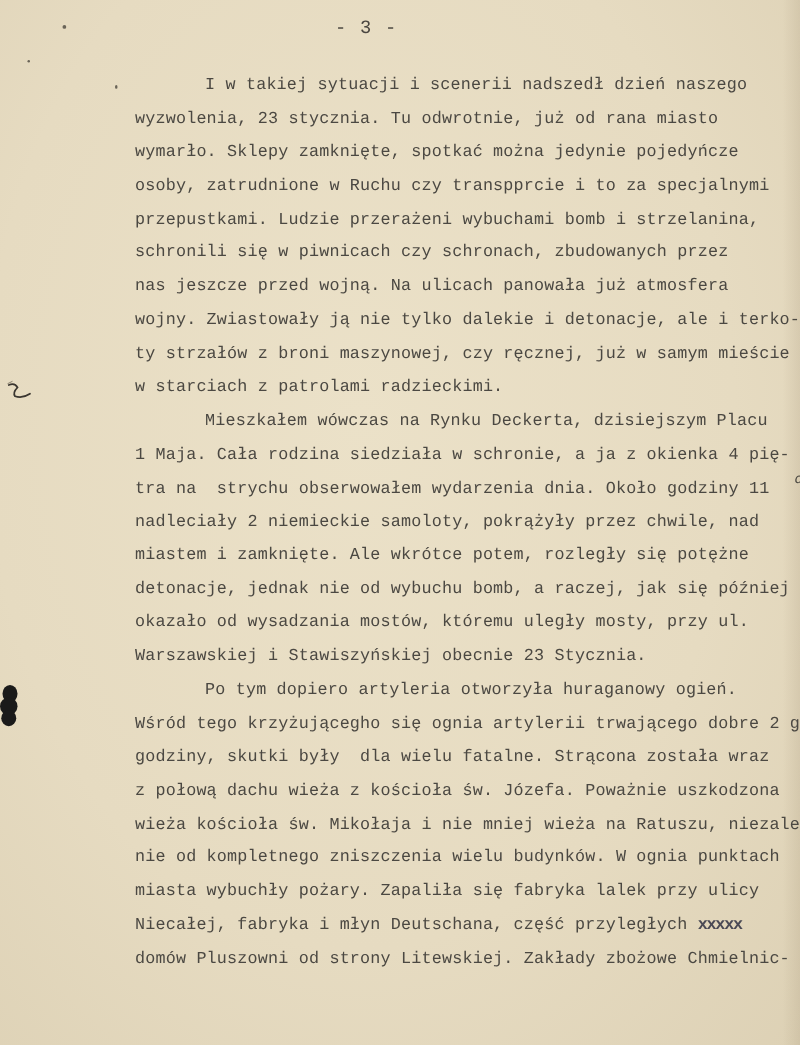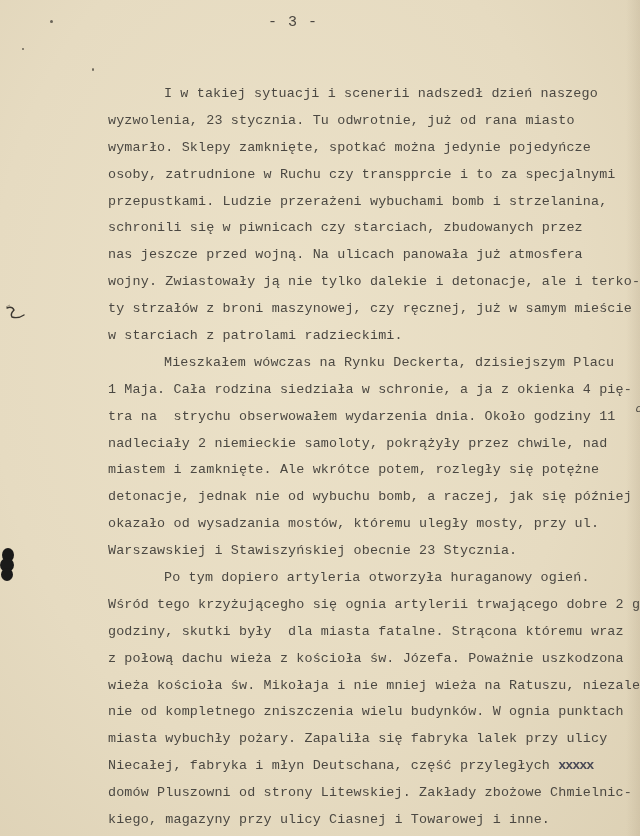--- a/index.html
+++ b/index.html
@@ -33,21 +33,21 @@
       width: 60px;
       font-family: "Liberation Mono", "DejaVu Sans Mono", monospace;
       font-size: 15px;
       color: #4a4640;
       letter-spacing: 1px;
       white-space: pre;
     }
     .text-body {
       position: absolute;
       left: 108px;
-      top: 81px;
+      top: 56px;
       width: 532px;
       font-family: "Liberation Mono", "DejaVu Sans Mono", monospace;
       font-size: 13.4px;
       color: #4b4842;
       letter-spacing: 0.15px;
     }
     .line {
       height: 26.9px;
       line-height: 26.9px;
       white-space: pre;
@@ -117,40 +117,39 @@
 
   <div class="page-number">- 3 -</div>
 
   <div class="text-body">
 
     <div class="line indent">I w takiej sytuacji i scenerii nadszedł dzień naszego</div>
     <div class="line">wyzwolenia, 23 stycznia. Tu odwrotnie, już od rana miasto</div>
     <div class="line">wymarło. Sklepy zamknięte, spotkać można jedynie pojedyńcze</div>
     <div class="line">osoby, zatrudnione w Ruchu czy transpprcie i to za specjalnymi</div>
     <div class="line">przepustkami. Ludzie przerażeni wybuchami bomb i strzelanina,</div>
-    <div class="line">schronili się w piwnicach czy starciach, zbudowanych przez</div>
+    <div class="line">schronili się w piwnicach czy schronach, zbudowanych przez</div>
     <div class="line">nas jeszcze przed wojną. Na ulicach panowała już atmosfera</div>
     <div class="line">wojny. Zwiastowały ją nie tylko dalekie i detonacje, ale i terko-</div>
     <div class="line">ty strzałów z broni maszynowej, czy ręcznej, już w samym mieście</div>
     <div class="line">w starciach z patrolami radzieckimi.</div>
 
     <div class="line indent">Mieszkałem wówczas na Rynku Deckerta, dzisiejszym Placu</div>
     <div class="line">1 Maja. Cała rodzina siedziała w schronie, a ja z okienka 4 pię-</div>
     <div class="line"><span>tra na  strychu obserwowałem wydarzenia dnia. Około godziny 11</span><span class="sup">oo</span></div>
     <div class="line">nadleciały 2 niemieckie samoloty, pokrążyły przez chwile, nad</div>
     <div class="line">miastem i zamknięte. Ale wkrótce potem, rozległy się potężne</div>
     <div class="line">detonacje, jednak nie od wybuchu bomb, a raczej, jak się później</div>
     <div class="line">okazało od wysadzania mostów, któremu uległy mosty, przy ul.</div>
     <div class="line">Warszawskiej i Stawiszyńskiej obecnie 23 Stycznia.</div>
 
     <div class="line indent">Po tym dopiero artyleria otworzyła huraganowy ogień.</div>
     <div class="line">Wśród tego krzyżującegho się ognia artylerii trwającego dobre 2 god:</div>
-    <div class="line">godziny, skutki były  dla miasta fatalne. Strącona któremu wraz</div>
+    <div class="line">godziny, skutki były  dla wielu fatalne. Strącona została wraz</div>
     <div class="line">z połową dachu wieża z kościoła św. Józefa. Poważnie uszkodzona</div>
     <div class="line">wieża kościoła św. Mikołaja i nie mniej wieża na Ratuszu, niezależ-</div>
     <div class="line">nie od kompletnego zniszczenia wielu budynków. W ognia punktach</div>
     <div class="line">miasta wybuchły pożary. Zapaliła się fabryka lalek przy ulicy</div>
     <div class="line"><span>Niecałej, fabryka i młyn Deutschana, część przyległych</span> <span class="strike-x">xxxxx</span></div>
     <div class="line">domów Pluszowni od strony Litewskiej. Zakłady zbożowe Chmielnic-</div>
-    <div class="line">kiego, magazyny przy ulicy Ciasnej i Towarowej i inne.</div>
 
   </div>
 </div>
 
 </body></html>

